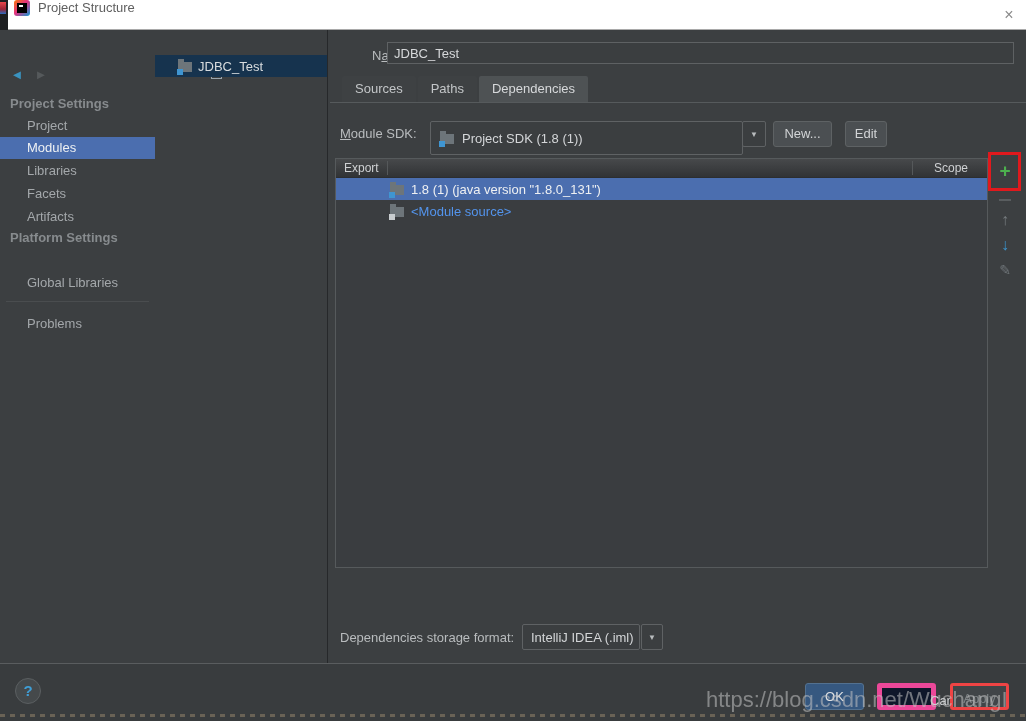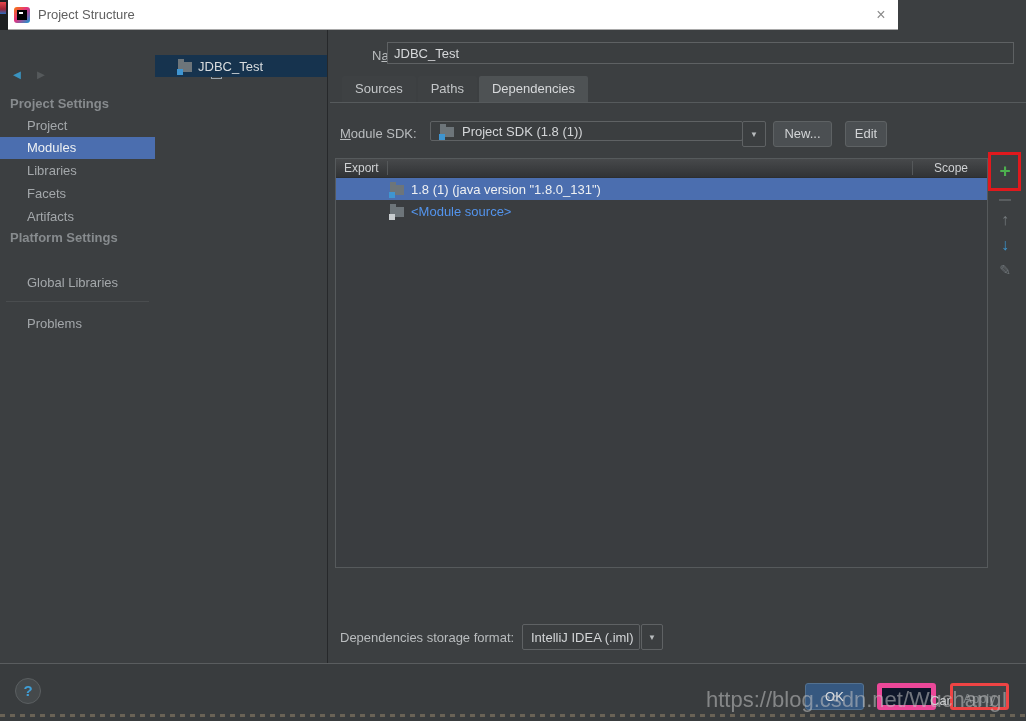--- a/index.html
+++ b/index.html
@@ -6,22 +6,22 @@
   html,body { background:#222; }
   #window {
     position:relative; width:1026px; height:721px; overflow:hidden;
     background:#3c3f41; font-family:"Liberation Sans", sans-serif;
     font-size:13px; color:#bbbdbf; user-select:none;
   }
   
   .edge-strip { position:absolute; left:0; top:0; width:8px; height:30px; background:#1d1f21; }
   .edge-frag { position:absolute; left:0; top:2px; width:6px; height:12px;
     background:linear-gradient(180deg,#e8474b 0%,#9b2335 60%,#2a6cc0 100%); }
-  .titlebar { position:absolute; left:8px; top:0; width:890px; height:30px;
-    background:#ffffff; border-bottom:1px solid #a9a9a9; display:flex; align-items:center; }
+  .titlebar { position:absolute; left:8px; top:0; width:1018px; height:30px;
+    background:#ffffff; border-bottom:1px solid #a9a9a9; display:flex; align-items:flex-start; }
   .app-icon { position:relative; width:16px; height:16px; margin-left:6px; border-radius:3px;
     background:linear-gradient(135deg,#f87a0b 0%,#e4317f 45%,#0a9bd6 100%); }
   .app-icon::after { content:""; position:absolute; left:3px; top:3px; width:10px; height:10px; background:#000; }
   .app-icon::before { content:""; position:absolute; left:5px; top:5px; width:4px; height:2px; background:#fff; z-index:1; }
   .title-text { margin-left:8px; color:#5f5f5f; font-size:13px; }
   .close-btn { margin-left:auto; width:34px; height:30px; display:flex; align-items:center;
     justify-content:center; color:#8b8b8b; font-size:16px; cursor:pointer; }
   
   .sidebar { position:absolute; left:0; top:30px; width:155px; bottom:58px; background:#3c3f41; }
   .nav-arrow { position:absolute; top:37px; width:18px; height:16px; font-size:13px; text-align:center; line-height:16px; }
@@ -168,21 +168,21 @@
     <div class="tabs">
       <div class="tab">Sources</div>
       <div class="tab">Paths</div>
       <div class="tab selected">Dependencies</div>
     </div>
     <div class="tab-content-top"></div>
 
     <div class="field-label" style="left:10px; top:94px;">
       <span></span><span class="mn">M</span><span>odule SDK:</span>
     </div>
-    <div class="combo" style="left:100px; top:91px; width:313px; height:20px;">
+    <div class="combo" style="left:100px; top:91px; width:313px; height:34px;">
       <span class="folder blue-badge" style="margin-left:9px;"></span>
       <span class="label">Project SDK (1.8 (1))</span>
     </div>
     <div class="combo-arrow" style="left:412px; top:91px; width:24px; height:26px;">▼</div>
     <div class="btn" style="left:443px; top:91px; width:59px;">New...</div>
     <div class="btn" style="left:515px; top:91px; width:42px;">Edit</div>
 
     <div class="dep-table">
       <div class="dep-header">
         <span class="col-export">Export</span>

